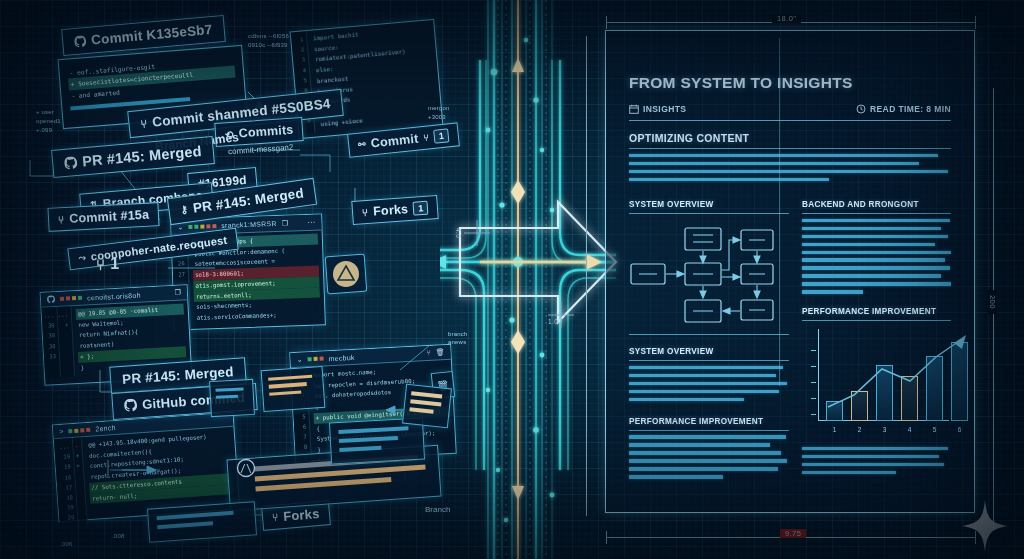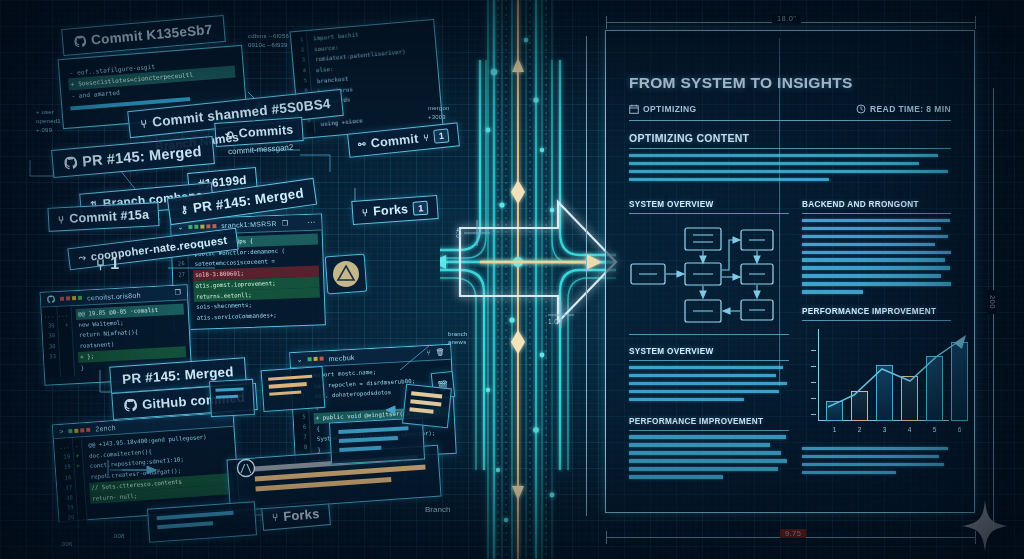--- a/index.html
+++ b/index.html
@@ -252,21 +252,21 @@
     </div>
 
     <div class="doc-meta">
       <div class="m">
         <svg width="10" height="10" viewBox="0 0 14 14">
           <rect x="1" y="2.5" width="12" height="10.5" fill="none" stroke="#b6ddf3" stroke-width="1.3"></rect>
           <line x1="1" y1="5.6" x2="13" y2="5.6" stroke="#b6ddf3" stroke-width="1.3"></line>
           <line x1="4" y1="1" x2="4" y2="3.6" stroke="#b6ddf3" stroke-width="1.3"></line>
           <line x1="10" y1="1" x2="10" y2="3.6" stroke="#b6ddf3" stroke-width="1.3"></line>
         </svg>
-        <span>OPTIMIZING</span>
+        <span>INSIGHTS</span>
       </div>
       <div class="m">
         <svg width="10" height="10" viewBox="0 0 14 14">
           <circle cx="7" cy="7" r="5.6" fill="none" stroke="#b6ddf3" stroke-width="1.3"></circle>
           <path d="M7 3.6 V7 L9.6 8.6" fill="none" stroke="#b6ddf3" stroke-width="1.3"></path>
         </svg>
         <span>READ TIME: 8 MIN</span>
       </div>
     </div>
     <div class="rule"></div>

